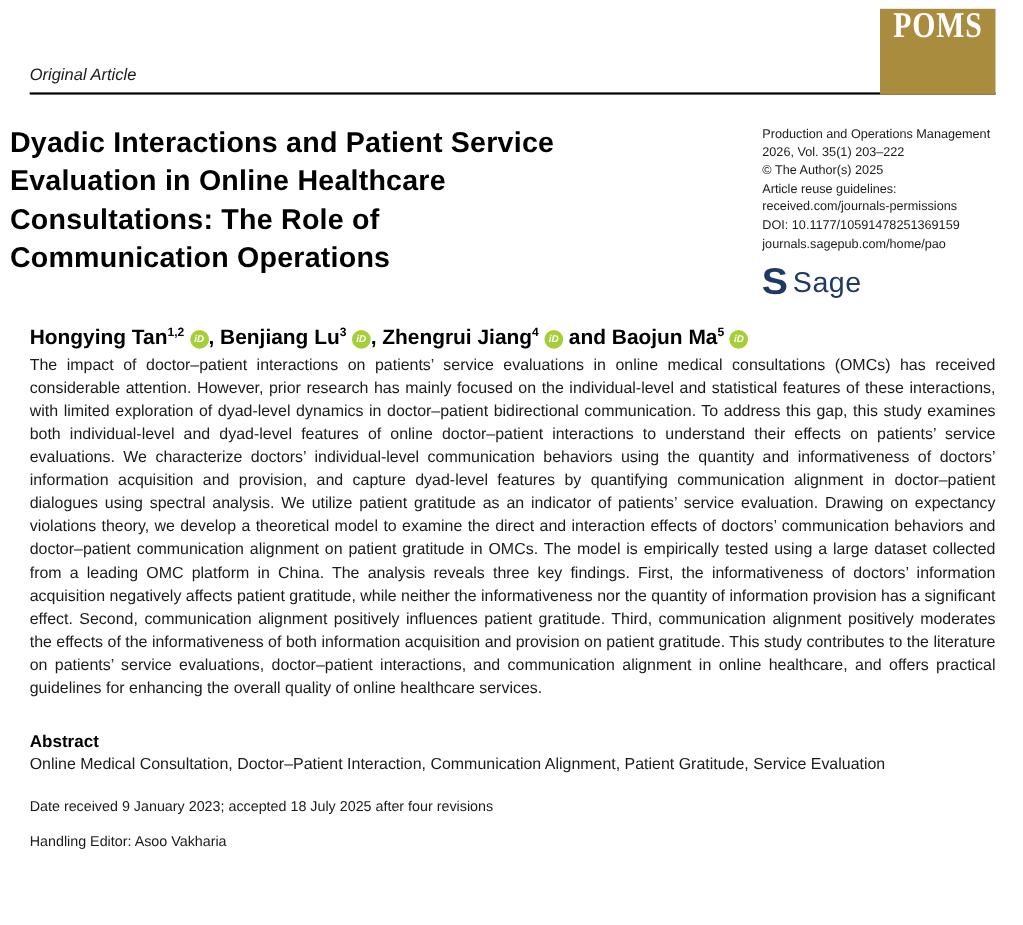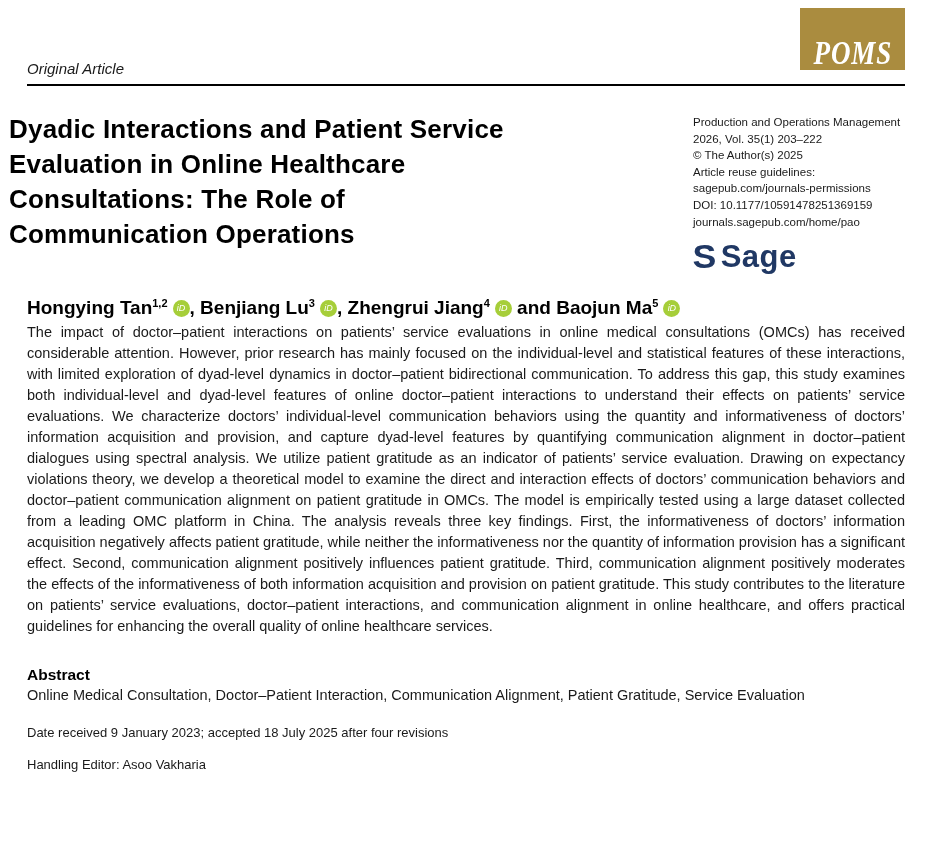--- a/index.html
+++ b/index.html
@@ -14,22 +14,22 @@
   
   .header-row {
     display: flex; justify-content: space-between; align-items: flex-end;
     height: 84px; padding: 0 25px 0 27px;
   }
   .article-type {
     font-style: italic; font-size: 15px; color: #1a1a1a; margin-bottom: 7px; text-align: center;
   }
   .poms-logo {
     align-self: flex-start; margin-top: 8px;
-    width: 105px; height: 62px;
-    display: flex; align-items: flex-end; justify-content: center; font-style: italic;
+    width: 105px; height: 78px;
+    display: flex; align-items: flex-start; justify-content: center;
   }
   .poms-logo .poms-text {
     font-family: "Liberation Serif", serif; font-weight: bold;
     color: #ffffff; font-size: 33px; letter-spacing: 1px;
     transform: scaleX(0.82); line-height: 1;
   }
   .rule { border: none; border-top: 2px solid #000; margin: 0 25px 0 27px; }
 
   
   .main-row { display: flex; padding: 26px 25px 0 9px; }
@@ -40,36 +40,36 @@
   }
   .meta-col { margin-left: auto; width: 212px; padding-top: 2px; }
   .meta-line { font-size: 11.5px; line-height: 16.6px; color: #1a1a1a; }
   .meta-line.link { color: #1a1a1a; text-decoration: none; cursor: pointer; }
   .sage-logo { display: flex; align-items: center; margin-top: 9px; }
   .sage-s {
     font-weight: bold; font-size: 34px; line-height: 1; color: #203864;
     margin-right: 5px; transform: scaleX(1.05);
   }
   .sage-word {
-    font-weight: bold; font-size: 31px; line-height: 1; color: #203864;
+    font-weight: normal; font-size: 26px; line-height: 1; color: #203864;
     letter-spacing: 0.5px;
   }
 
   
   .authors {
     padding: 0 25px 0 27px; margin-top: 24px;
     font-size: 19px; font-weight: bold; color: #000;
     display: flex; align-items: center; flex-wrap: wrap;
   }
   .authors sup { font-size: 11px; vertical-align: super; line-height: 0; }
   .orcid-icon {
     display: inline-flex; align-items: center; justify-content: center;
     width: 17px; height: 17px; border-radius: 50%;
     background: #a6ce39; color: #fff;
-    font-size: 9px; font-weight: normal; font-style: italic;
+    font-size: 9px; font-weight: bold; font-style: italic;
     margin-left: 5px; cursor: pointer; flex: none;
   }
   .author-sep { white-space: pre; font-weight: bold; }
 
   
   .section { padding: 0 25px 0 27px; }
   .abstract-heading {
     margin-top: 25px; font-size: 15.5px; font-weight: bold; color: #000;
   }
   .abstract-text {
@@ -105,21 +105,21 @@
         <div>Evaluation in Online Healthcare</div>
         <div>Consultations: The Role of</div>
         <div>Communication Operations</div>
       </h1>
     </div>
     <div class="meta-col">
       <div class="meta-line">Production and Operations Management</div>
       <div class="meta-line">2026, Vol. 35(1) 203–222</div>
       <div class="meta-line">© The Author(s) 2025</div>
       <div class="meta-line">Article reuse guidelines:</div>
-      <div class="meta-line link">sagepub.com/journals-permissions</div>
+      <div class="meta-line link">received.com/journals-permissions</div>
       <div class="meta-line link">DOI: 10.1177/10591478251369159</div>
       <div class="meta-line link">journals.sagepub.com/home/pao</div>
       <div class="sage-logo">
         <span class="sage-s" style="color: rgb(32, 56, 100);">S</span>
         <span class="sage-word" style="color: rgb(32, 56, 100);">Sage</span>
       </div>
     </div>
   </div>
 
   <div class="authors">

